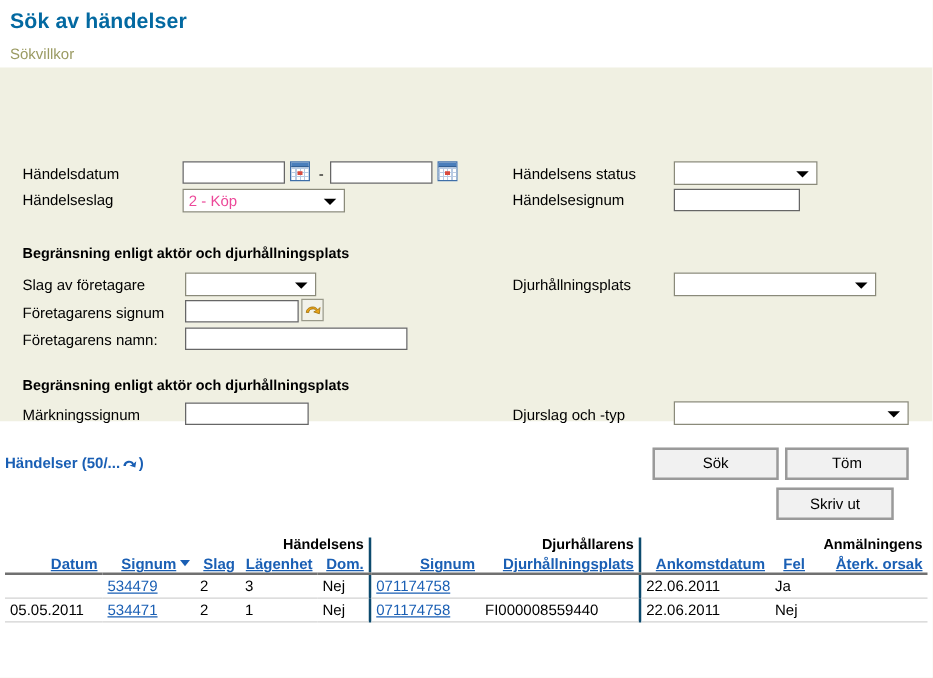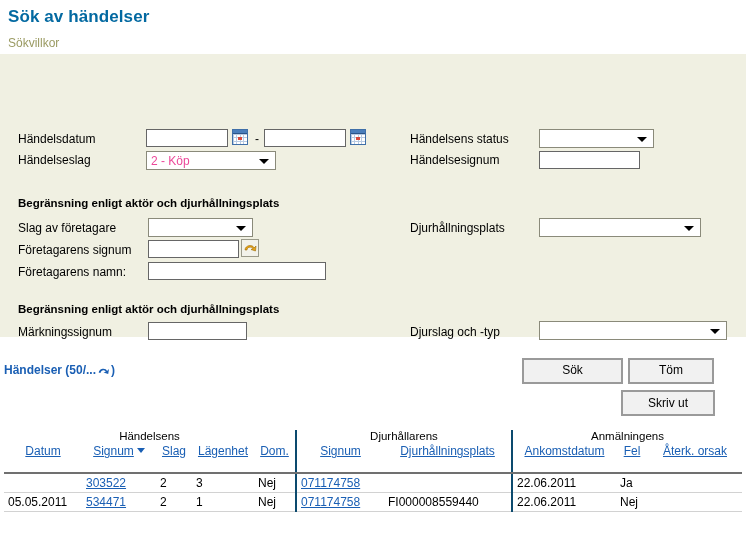--- a/index.html
+++ b/index.html
@@ -156,33 +156,33 @@
 
   
   .tbl {
     position: absolute;
     left: 4px; top: 430px;
     width: 738px;
     border-collapse: collapse;
     font-size: 12px;
   }
   .tbl th {
-    font-weight: normal;
-    text-align: center;
+    font-weight: bold;
+    text-align: right;
     padding: 0 4px 1px 4px;
     vertical-align: bottom;
     white-space: nowrap;
   }
   .tbl th.grouphdr {
     font-size: 11.5px;
     padding-bottom: 2px;
   }
   .tbl .hdrrow2 th {
     border-bottom: 2px solid #707070;
-    padding-bottom: 14px;
+    padding-bottom: 0;
   }
   .tbl th a, .tbl td a {
     color: #1a5fb4;
     text-decoration: underline;
     cursor: pointer;
   }
   .tbl td {
     padding: 2px 4px;
     border-bottom: 1px solid #d2d2d2;
     white-space: nowrap;
@@ -270,21 +270,21 @@
   <div class="fld-label" style="left:18px; top:271px;">Märkningssignum</div>
   <input class="txt" style="left: 148px; top: 268px; width: 99px;" value="">
 
   <div class="fld-label" style="left:410px; top:271px;">Djurslag och -typ</div>
   <div class="sel" style="left:539px; top:267px; width:188px;">
     <span></span>
     <span class="arrow"></span>
   </div>
 
   <div class="btn" style="left:522px; top:304px; width:101px; height:26px;">Sök</div>
-  <div class="btn" style="left:628px; top:304px; width:86px; height:26px;">Töm</div>
+  <div class="btn" style="left:628px; top:304px; width:99px; height:26px;">Töm</div>
 </div>
 
 <div class="results-heading">
   <span>Händelser (50/...</span><span class="refresh"><svg width="13" height="11" viewBox="0 0 16 14">
         <path d="M2 10 C2 4, 11 3, 12.5 7.5 L15 5 L14 11.5 L8 9.5 L10.8 8.6 C9.8 5.8, 4.5 6, 4.5 10 Z" fill="#1a5fb4"></path>
       </svg></span><span>)</span>
 </div>
 
 <div class="btn print-btn">Skriv ut</div>
 
@@ -304,21 +304,21 @@
       <th class="sep-l" style="width:88px;"><a>Signum</a></th>
       <th style="width:128px;"><a>Djurhållningsplats</a></th>
       <th class="sep-l" style="width:104px;"><a>Ankomstdatum</a></th>
       <th style="width:32px;"><a>Fel</a></th>
       <th><a>Återk. orsak</a></th>
     </tr>
   </thead>
   <tbody>
       <tr>
         <td></td>
-        <td><a>303522</a></td>
+        <td><a>534479</a></td>
         <td>2</td>
         <td>3</td>
         <td>Nej</td>
         <td class="sep-l"><a>071174758</a></td>
         <td></td>
         <td class="sep-l">22.06.2011</td>
         <td>Ja</td>
         <td></td>
       </tr>
       <tr>

